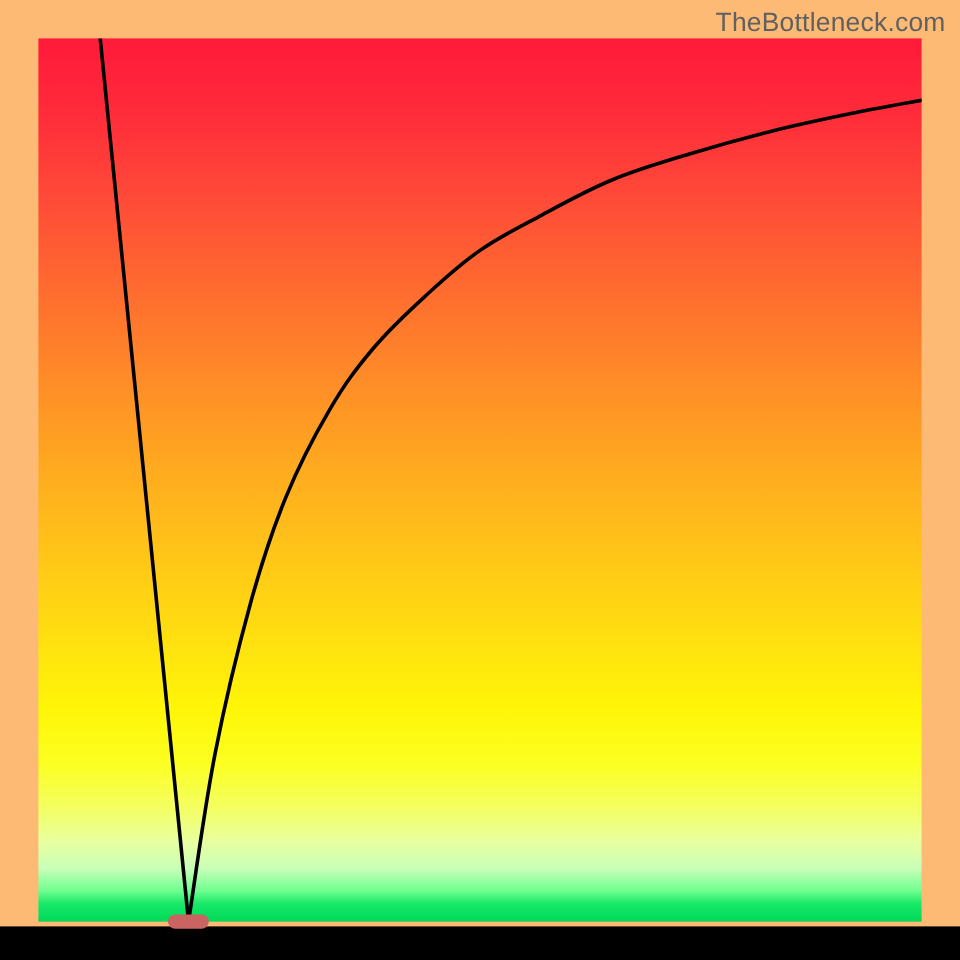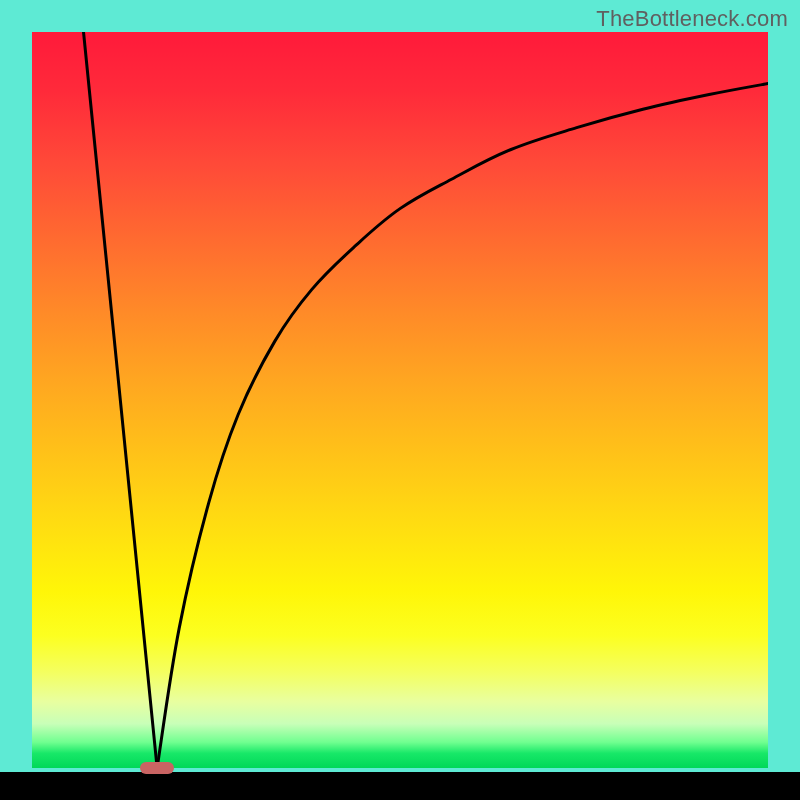--- a/index.html
+++ b/index.html
@@ -8,21 +8,21 @@
     width: 800px;
     height: 800px;
     overflow: hidden;
     background: #000;
     font-family: Arial, Helvetica, sans-serif;
   }
   .frame {
     position: relative;
     width: 800px;
     height: 772px;
-    background: #5eead4;
+    background: #fdba74;
   }
   .plot {
     position: absolute;
     left: 32px;
     top: 32px;
     width: 736px;
     height: 736px;
     background: linear-gradient(
       to bottom,
       #ff1a3a 0%,

